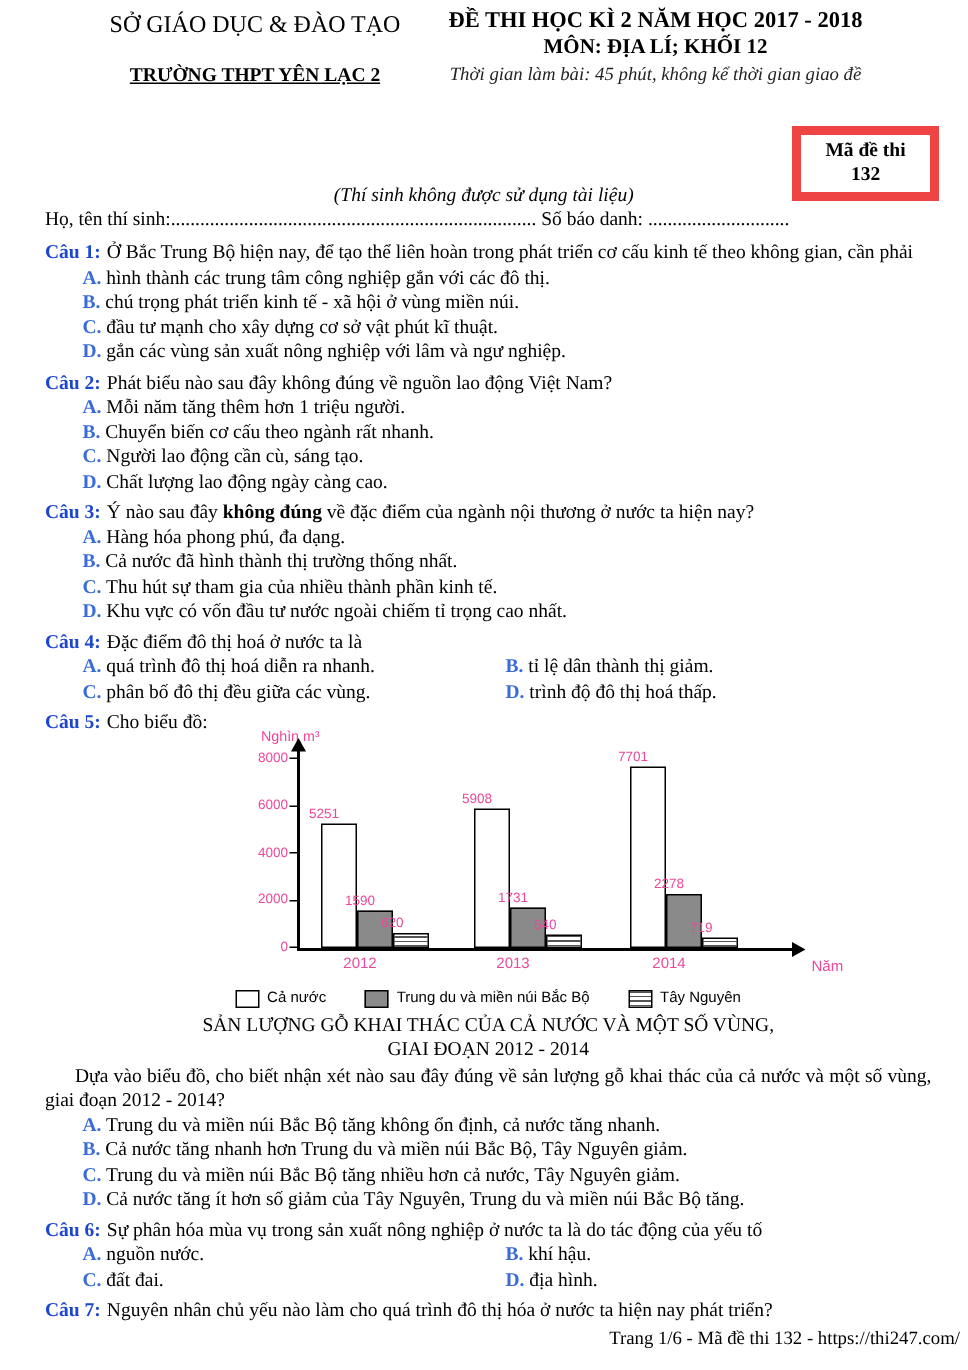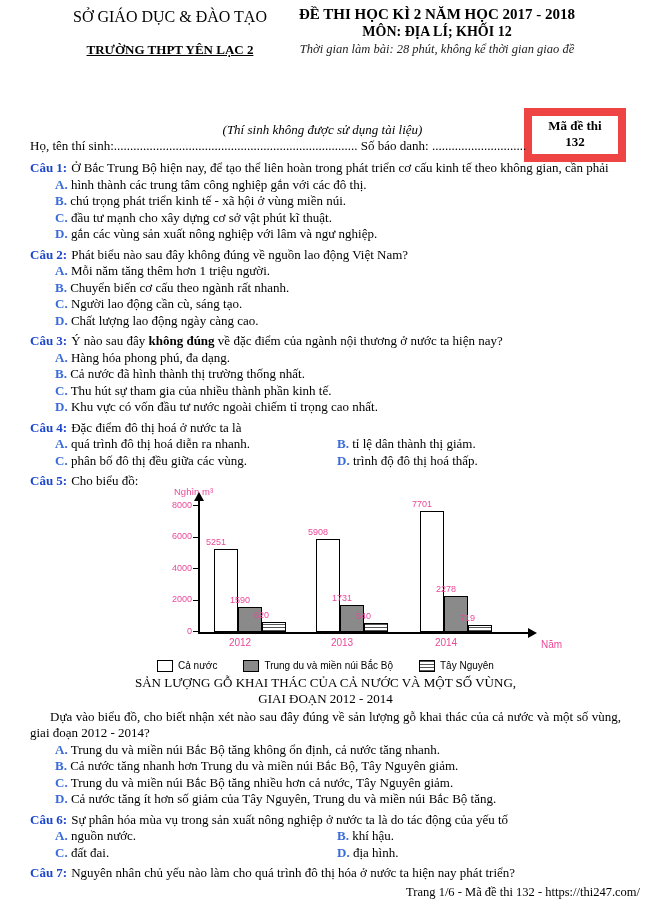--- a/index.html
+++ b/index.html
@@ -10,22 +10,22 @@
   }
   
   .header{position:relative;height:156px;}
   .h-left{position:absolute;left:58px;top:8px;width:224px;text-align:center;}
   .h-left .l1{font-size:16px;}
   .h-left .l2{font-weight:bold;text-decoration:underline;font-size:13px;margin-top:16px;}
   .h-right{position:absolute;left:248px;top:6px;width:378px;text-align:center;}
   .h-right .t1{font-weight:bold;font-size:15px;}
   .h-right .t2{font-weight:bold;font-size:14px;margin-top:1px;}
   .h-right .t3,.h-right .t4{font-style:italic;font-size:12.5px;color:#222;margin-top:2px;}
-  .code-box{position:absolute;right:19px;top:84px;width:86px;border:8px solid #ef4444;
-    text-align:center;font-weight:bold;padding:2px 0 4px;line-height:16px;margin-top:24px;}
+  .code-box{position:absolute;right:19px;top:84px;width:86px;border:6px solid #ef4444;
+    text-align:center;font-weight:bold;padding:2px 0 4px;line-height:16px;}
   .no-material{position:absolute;top:122px;left:0;width:100%;text-align:center;font-style:italic;}
   .name-line{position:absolute;top:138px;left:30px;width:594px;white-space:nowrap;overflow:hidden;}
   
   .content{padding:0 24px 0 30px;}
   .question{margin-top:4px;}
   .stem{margin:0;line-height:16.5px;}
   .stem.justify{text-align:justify;}
   .qlabel{color:#1d46cf;font-weight:bold;margin-right:4px;}
   .bold{font-weight:bold;}
   .options{margin-left:25px;}
@@ -71,21 +71,21 @@
 <body>
 
 <div class="header">
   <div class="h-left">
     <div class="l1">SỞ GIÁO DỤC &amp; ĐÀO TẠO</div>
     <div class="l2">TRƯỜNG THPT YÊN LẠC 2</div>
   </div>
   <div class="h-right">
     <div class="t1">ĐỀ THI HỌC KÌ 2 NĂM HỌC 2017 - 2018</div>
     <div class="t2">MÔN: ĐỊA LÍ; KHỐI 12</div>
-    <div class="t3">Thời gian làm bài: 28 phút, không kể thời gian giao đề</div>
+    <div class="t3">Thời gian làm bài: 45 phút, không kể thời gian giao đề</div>
   </div>
   <div class="code-box">
     <div>Mã đề thi</div>
     <div>132</div>
   </div>
   <div class="no-material">(Thí sinh không được sử dụng tài liệu)</div>
   <div class="name-line"><span>Họ, tên thí sinh:</span><span>...........................................................................</span><span> Số báo danh: </span><span>.............................</span></div>
 </div>
 
 <div class="content">

